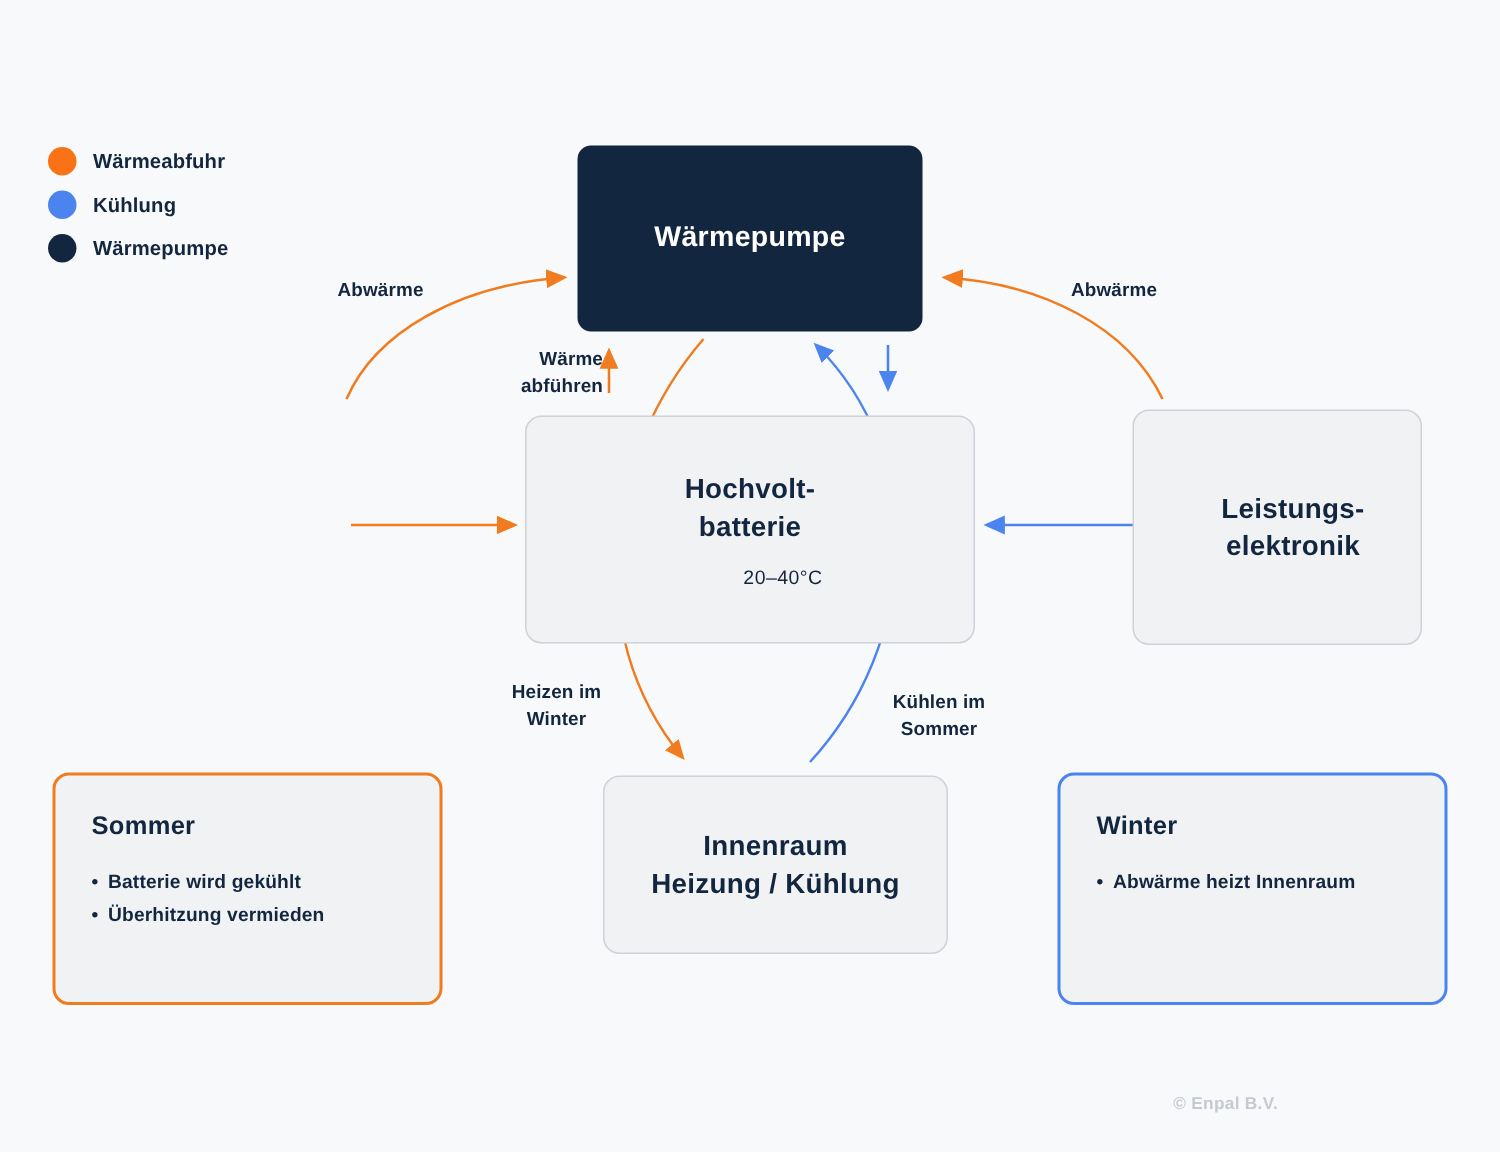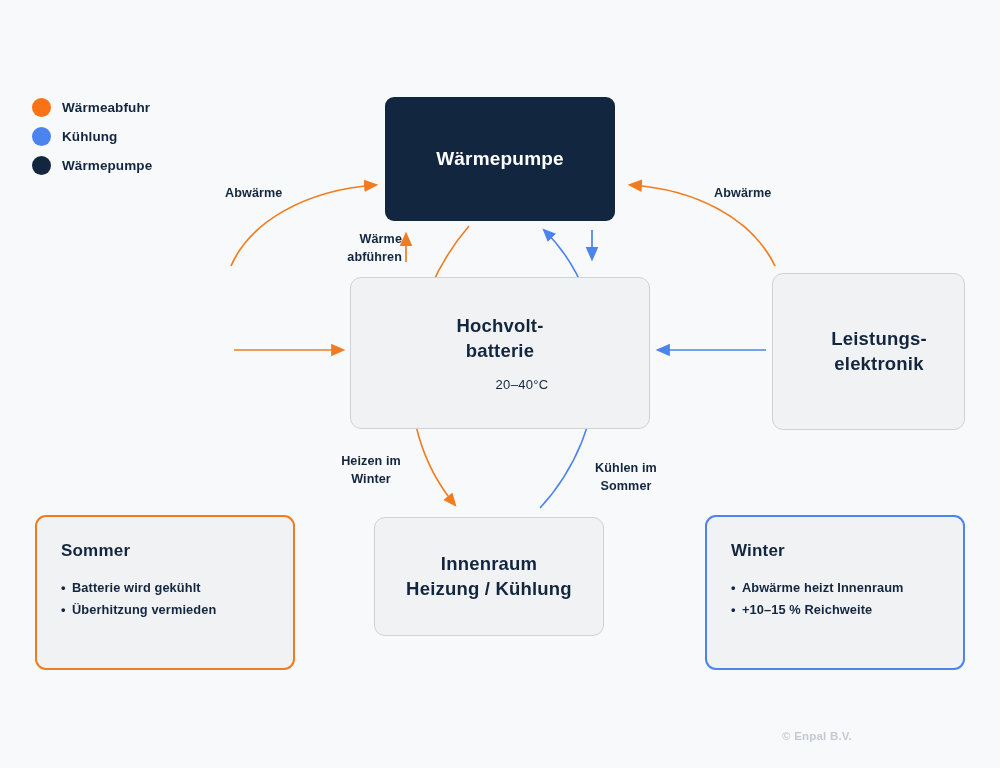--- a/index.html
+++ b/index.html
@@ -38,22 +38,22 @@
   .node-sub{font-size:13px;font-weight:normal;margin-top:14px;letter-spacing:.3px;margin-left:44px;}
 
   #node-heatpump{
     left:385px;top:97px;width:230px;height:124px;
     background:#13263f;border:none;border-radius:9px;
   }
   #node-heatpump .node-title{color:#ffffff;font-size:19px;}
 
   #node-battery{left:350px;top:277px;width:300px;height:152px;}
   #node-motor{left:35px;top:273px;width:193px;height:157px;}
-  #node-power{left:772px;top:273px;width:193px;height:157px;padding-left:21px;}
-  #node-cabin{left:374px;top:517px;width:230px;height:119px;}
+  #node-power{left:755px;top:273px;width:193px;height:157px;padding-left:21px;}
+  #node-cabin{left:402px;top:517px;width:230px;height:119px;}
 
   
   .panel{
     position:absolute;box-sizing:border-box;
     background:#f1f2f4;border-radius:11px;
     padding:24px 22px 18px 24px;
   }
   #panel-sommer{left:35px;top:515px;width:260px;height:155px;border:2px solid #f07c1f;}
   #panel-winter{left:705px;top:515px;width:260px;height:155px;border:2px solid #4b83ef;}
   .panel-title{font-size:17px;font-weight:bold;margin:0 0 16px 0;letter-spacing:.2px;}
@@ -188,19 +188,18 @@
     <ul class="panel-list">
       <li>Batterie wird gekühlt</li>
       <li>Überhitzung vermieden</li>
     </ul>
   </div>
 
   <div class="panel" id="panel-winter">
     <div class="panel-title">Winter</div>
     <ul class="panel-list">
       <li>Abwärme heizt Innenraum</li>
-      <li>+10–15 % Reichweite</li>
     </ul>
   </div>
 
   <div id="footer">© Enpal B.V.</div>
 
 </div>
 
 </body></html>

